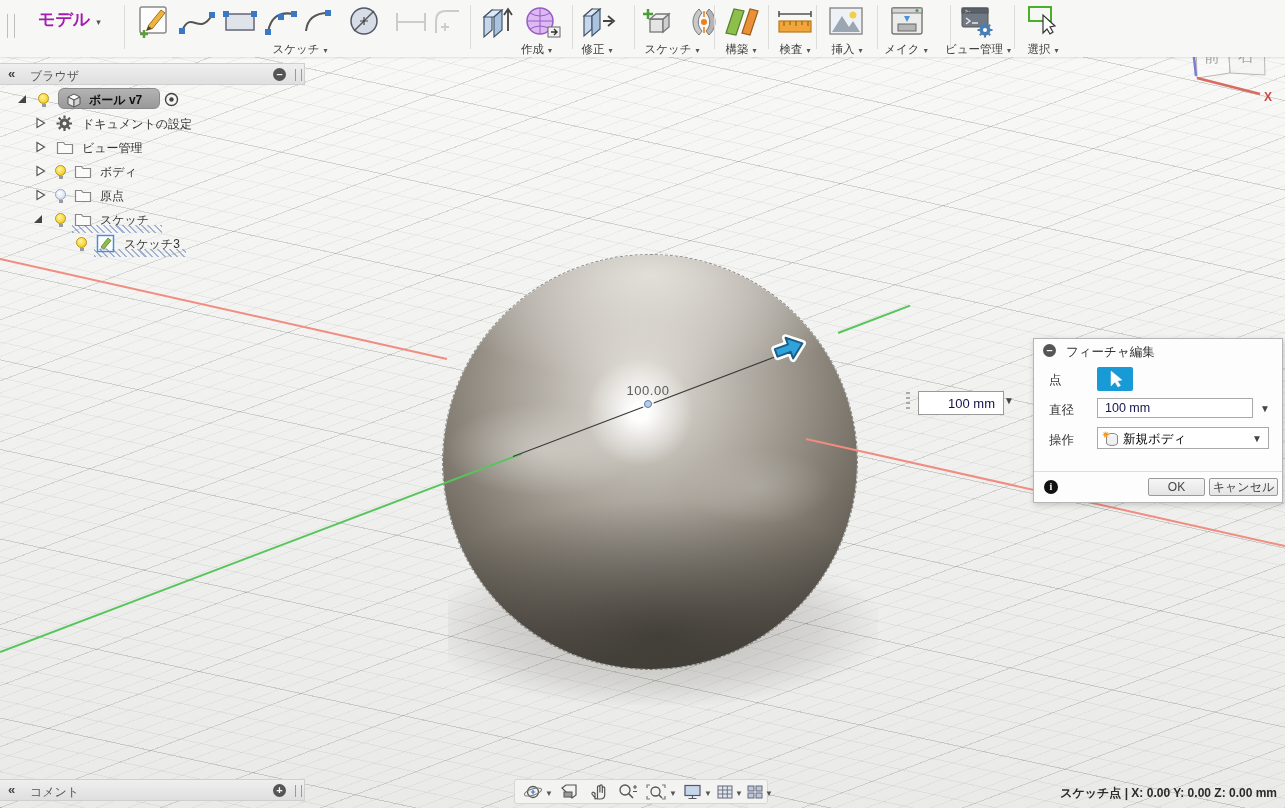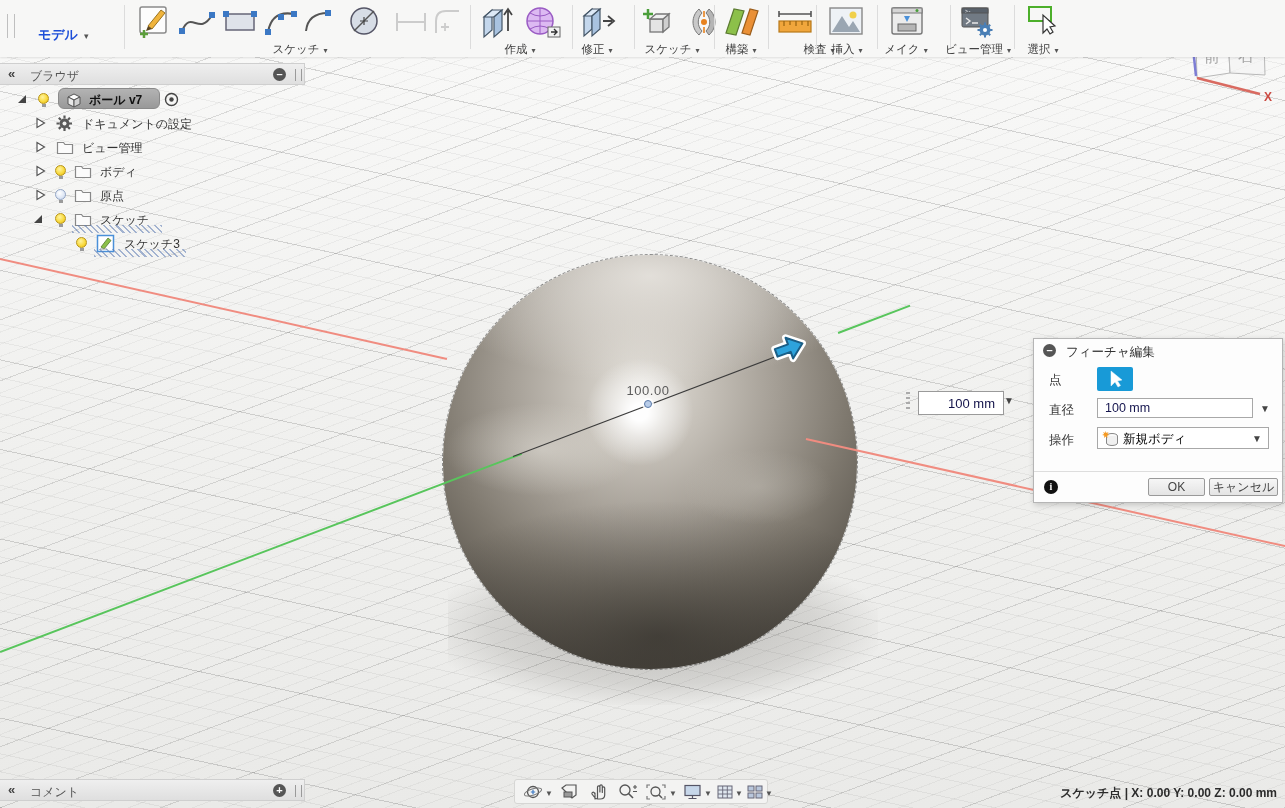--- a/index.html
+++ b/index.html
@@ -13,21 +13,21 @@
       repeating-linear-gradient(-20.8deg, rgba(0,0,0,0.085) 0 1px, transparent 1px 57px),
       repeating-linear-gradient(12.2deg, rgba(0,0,0,0.05) 0 1px, transparent 1px 17.5px),
       repeating-linear-gradient(-20.8deg, rgba(0,0,0,0.045) 0 1px, transparent 1px 11.4px),
       linear-gradient(180deg,#f8f8f7 0%,#efefed 60%,#eaeae8 100%);
   }
   
   .toolbar{position:absolute;left:0;top:0;width:1285px;height:57px;background:#f7f7f6;
            box-shadow:0 1px 2px rgba(0,0,0,0.10);z-index:40;}
   .tb-grip{position:absolute;left:7px;top:14px;width:6px;height:24px;
            border-left:1.5px solid #bfbfbf;border-right:1.5px solid #bfbfbf;}
-  .tab-model{position:absolute;left:38px;top:26px;width:74px;font-size:13px;font-weight:bold;color:#1d4ed8;cursor:default;}
+  .tab-model{position:absolute;left:38px;top:8px;width:74px;font-size:17px;font-weight:bold;color:#a21caf;cursor:default;}
   .tab-model::after{content:"▾";font-size:9px;color:#555;margin-left:6px;}
   .tb-div{position:absolute;top:5px;width:1px;height:44px;background:#dcdcdc;}
   .tb-icon{position:absolute;top:3px;height:38px;cursor:pointer;}
   .tb-icon.dis{opacity:.55;}
   .tb-label{position:absolute;top:42px;height:14px;font-size:11.5px;color:#3d3d3d;text-align:center;white-space:nowrap;}
   .tb-label::after{content:"▾";font-size:8px;color:#555;margin-left:4px;}
   
   .panel-bar{position:absolute;height:22px;background:linear-gradient(#efefef,#dfdfdf);
              border:1px solid #cfcfcf;border-left:none;box-sizing:border-box;z-index:30;
              font-size:12px;color:#555;}
@@ -210,21 +210,21 @@
       </svg>
     </div>
     <div class="tb-icon" style="left:522px;">
       <svg width="42" height="38" viewBox="0 0 42 38">
         <circle cx="18" cy="18" r="13" fill="#dcb9f2" stroke="#9a5cc4" stroke-width="1.5"></circle>
         <path d="M5 18 h26 M18 5 v26 M8 10 q10 6 20 0 M8 26 q10 -6 20 0" fill="none" stroke="#9a5cc4" stroke-width="1"></path>
         <rect x="26" y="24" width="12" height="10" fill="#f2f2f2" stroke="#666"></rect>
         <path d="M29 29 h6 M32 26 l3 3 -3 3" fill="none" stroke="#333" stroke-width="1.4"></path>
       </svg>
     </div>
-    <div class="tb-label" style="left:488px;width:64px;">
+    <div class="tb-label" style="left:488px;width:64px;text-align:right;">
       <span>作成</span></div>
     <div class="tb-div" style="left:572px;"></div>
 
     <div class="tb-icon" style="left:578px;">
       <svg width="40" height="38" viewBox="0 0 40 38">
         <polygon points="6,13 14,6 14,26 6,33" fill="#c4d7ec" stroke="#456" stroke-width="1.2"></polygon>
         <polygon points="6,13 14,6 22,6 14,13" fill="#dde9f6" stroke="#456" stroke-width="1.2"></polygon>
         <polygon points="14,13 22,6 22,26 14,33" fill="#a9c3e0" stroke="#456" stroke-width="1.2"></polygon>
         <path d="M25 18 h9 M30 13 l6 5 -6 5" fill="none" stroke="#444" stroke-width="1.8"></path>
       </svg>
@@ -263,21 +263,21 @@
       <span>構築</span></div>
     <div class="tb-div" style="left:768px;"></div>
 
     <div class="tb-icon" style="left:774px;">
       <svg width="42" height="38" viewBox="0 0 42 38">
         <path d="M5 8 v6 M37 8 v6 M5 11 h32" stroke="#555" stroke-width="1.6"></path>
         <rect x="5" y="18" width="32" height="11" fill="#f0a63c" stroke="#b87818" stroke-width="1.2"></rect>
         <path d="M10 18 v5 M16 18 v4 M22 18 v5 M28 18 v4 M34 18 v5" stroke="#9a6410" stroke-width="1.2"></path>
       </svg>
     </div>
-    <div class="tb-label" style="left:790px;width:58px;">
+    <div class="tb-label" style="left:766px;width:58px;">
       <span>検査</span></div>
     <div class="tb-div" style="left:816px;"></div>
 
     <div class="tb-icon" style="left:826px;">
       <svg width="40" height="38" viewBox="0 0 40 38">
         <rect x="4" y="5" width="32" height="26" fill="#eef2f6" stroke="#888" stroke-width="1.4"></rect>
         <circle cx="27" cy="12" r="3.5" fill="#f0d04a"></circle>
         <polygon points="6,29 16,13 23,24 27,18 34,29" fill="#9aa6b2"></polygon>
       </svg>
     </div>

